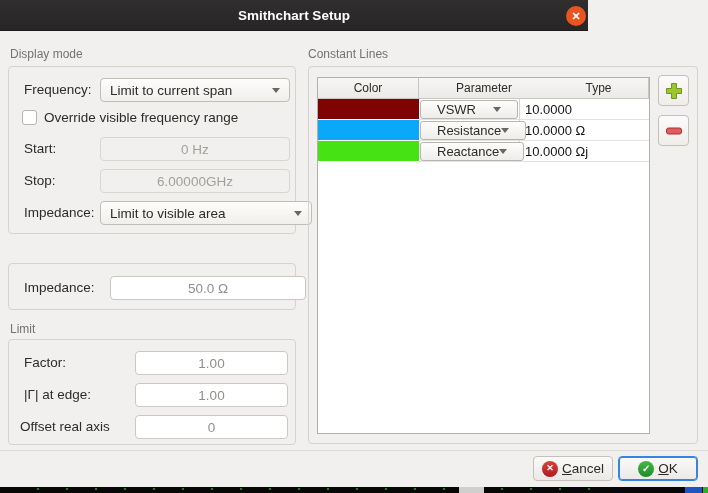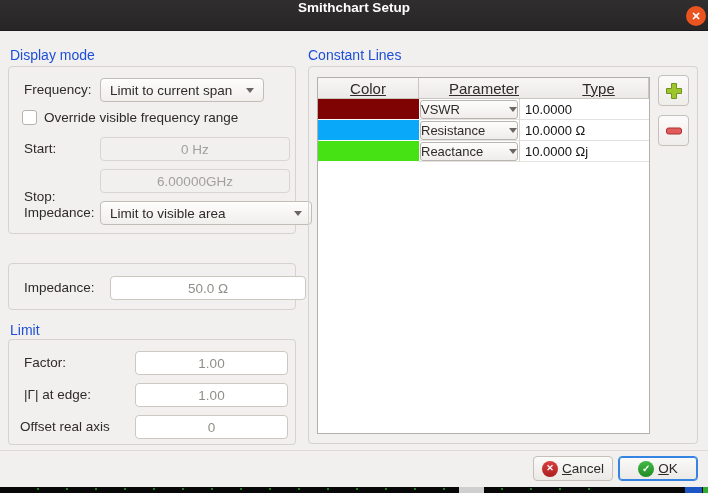--- a/index.html
+++ b/index.html
@@ -6,34 +6,34 @@
   html,body { background:#555; }
   #app {
     position:relative; width:708px; height:493px; overflow:hidden;
     background:#f1f0ee;
     font-family:"Liberation Sans", sans-serif;
     font-size:13.5px; color:#2e2b28;
     -webkit-font-smoothing:antialiased;
   }
   
   .titlebar {
-    position:absolute; left:0; top:0; width:708px; height:31px;
+    position:absolute; left:0; top:0; width:588px; height:31px;
     background:linear-gradient(#302e2e,#272525);
-    display:flex; justify-content:center;
+    display:flex; align-items:center; justify-content:center;
     border-bottom:1px solid #1c1a1a;
   }
   .titlebar .title { color:#ffffff; font-weight:bold; font-size:13.5px; }
   .close-btn {
     position:absolute; top:6px; right:2px; width:20px; height:20px;
     border-radius:50%; display:flex; align-items:center; justify-content:center;
     cursor:pointer;
   }
   .close-btn span { color:#fff; font-size:11px; font-weight:bold; line-height:1; }
   
-  .section-label { position:absolute; font-size:14px; color:#1d4ed8; white-space:nowrap; }
+  .section-label { position:absolute; font-size:12px; color:#737373; white-space:nowrap; }
   .ctl-label { position:absolute; font-size:13.5px; color:#2e2b28; white-space:nowrap; }
   .group-frame {
     position:absolute; border:1px solid #d6d2cd; border-radius:4px; background:transparent;
   }
   .entry {
     position:absolute; height:24px; border:1px solid #cdc7c2; border-radius:4px;
     background:#ffffff; color:#8f8f8a; text-align:center;
     font-family:"Liberation Sans", sans-serif; font-size:13.5px; padding:0 6px; outline:none;
   }
   .entry.disabled { background:#f1f0ee; color:#a3a09b; border-color:#d9d5d0; }
@@ -56,31 +56,31 @@
   
   .cl-table {
     position:absolute; left:317px; top:77px; width:333px; height:357px;
     background:#ffffff; border:1px solid #b3afaa;
   }
   .cl-header { display:flex; height:21px; }
   .cl-header .hcell {
     background:linear-gradient(#f7f6f5,#eceae7);
     border-right:1px solid #c9c5c0; border-bottom:1px solid #c9c5c0;
     display:flex; align-items:center; justify-content:center;
-    font-size:15px; color:#2e2b28;text-decoration:underline;
+    font-size:12px; color:#2e2b28;
   }
   .hcell.c-color { width:101px; } .hcell.c-type { width:100px; } .hcell.c-param { flex:1; border-right:none; }
   .cl-row { display:flex; height:21px; }
   .cell-color { width:101px; border-bottom:1px solid #fafafa; cursor:pointer; }
   .cell-type { width:100px; display:flex; align-items:center; border-bottom:1px solid #e4e2df; }
   .combo-small {
     position:relative; flex:1; height:19px; margin:0 1px;
     border:1px solid #b8b4af; border-radius:3px;
     background:linear-gradient(#fdfdfc,#efedea);
-    display:flex; align-items:center; padding:0 0; font-size:13px; cursor:pointer;
+    display:flex; align-items:center; padding:0 16px; font-size:13px; cursor:pointer;
   }
   .cell-param {
     flex:1; border-left:1px solid #d6d3d0; border-bottom:1px solid #e4e2df;
     display:flex; align-items:center; padding-left:5px; font-size:13px; color:#141414; cursor:text;
   }
   .icon-btn {
     position:absolute; width:31px; height:31px;
     border:1px solid #c6c0ba; border-radius:4px;
     background:linear-gradient(#fcfbfb,#efedea);
     display:flex; align-items:center; justify-content:center; cursor:pointer;
@@ -122,32 +122,32 @@
     <span class="title">Smithchart Setup</span>
     <div class="close-btn" style="background: rgb(233, 84, 32);">
       <span>✕</span>
     </div>
   </div>
 
   <div class="section-label" style="left:10px; top:47px;">Display mode</div>
   <div class="group-frame" style="left:8px; top:66px; width:288px; height:168px;"></div>
 
   <div class="ctl-label" style="left:24px; top:82px;">Frequency:</div>
-  <div class="combo" style="left:100px; top:78px; width:164px;">
+  <div class="combo" style="left:100px; top:78px; width:190px;">
     <span class="combo-text">Limit to current span</span>
     <span class="arrow-down"></span>
   </div>
 
   <div class="checkbox" style="left:22px; top:110px;"></div>
   <div class="ctl-label" style="left:44px; top:110px;">Override visible frequency range</div>
 
   <div class="ctl-label" style="left:24px; top:141px;">Start:</div>
   <input class="entry disabled" style="left: 100px; top: 137px; width: 190px;" readonly="" value="0 Hz">
 
-  <div class="ctl-label" style="left:24px; top:189px;">Stop:</div>
+  <div class="ctl-label" style="left:24px; top:173px;">Stop:</div>
   <input class="entry disabled" style="left: 100px; top: 169px; width: 190px;" readonly="" value="6.00000GHz">
 
   <div class="ctl-label" style="left:24px; top:205px;">Impedance:</div>
   <div class="combo" style="left:100px; top:201px; width:212px;">
     <span class="combo-text">Limit to visible area</span>
     <span class="arrow-down"></span>
   </div>
 
   <div class="group-frame" style="left:8px; top:263px; width:288px; height:47px;"></div>
   <div class="ctl-label" style="left:24px; top:280px;">Impedance:</div>

